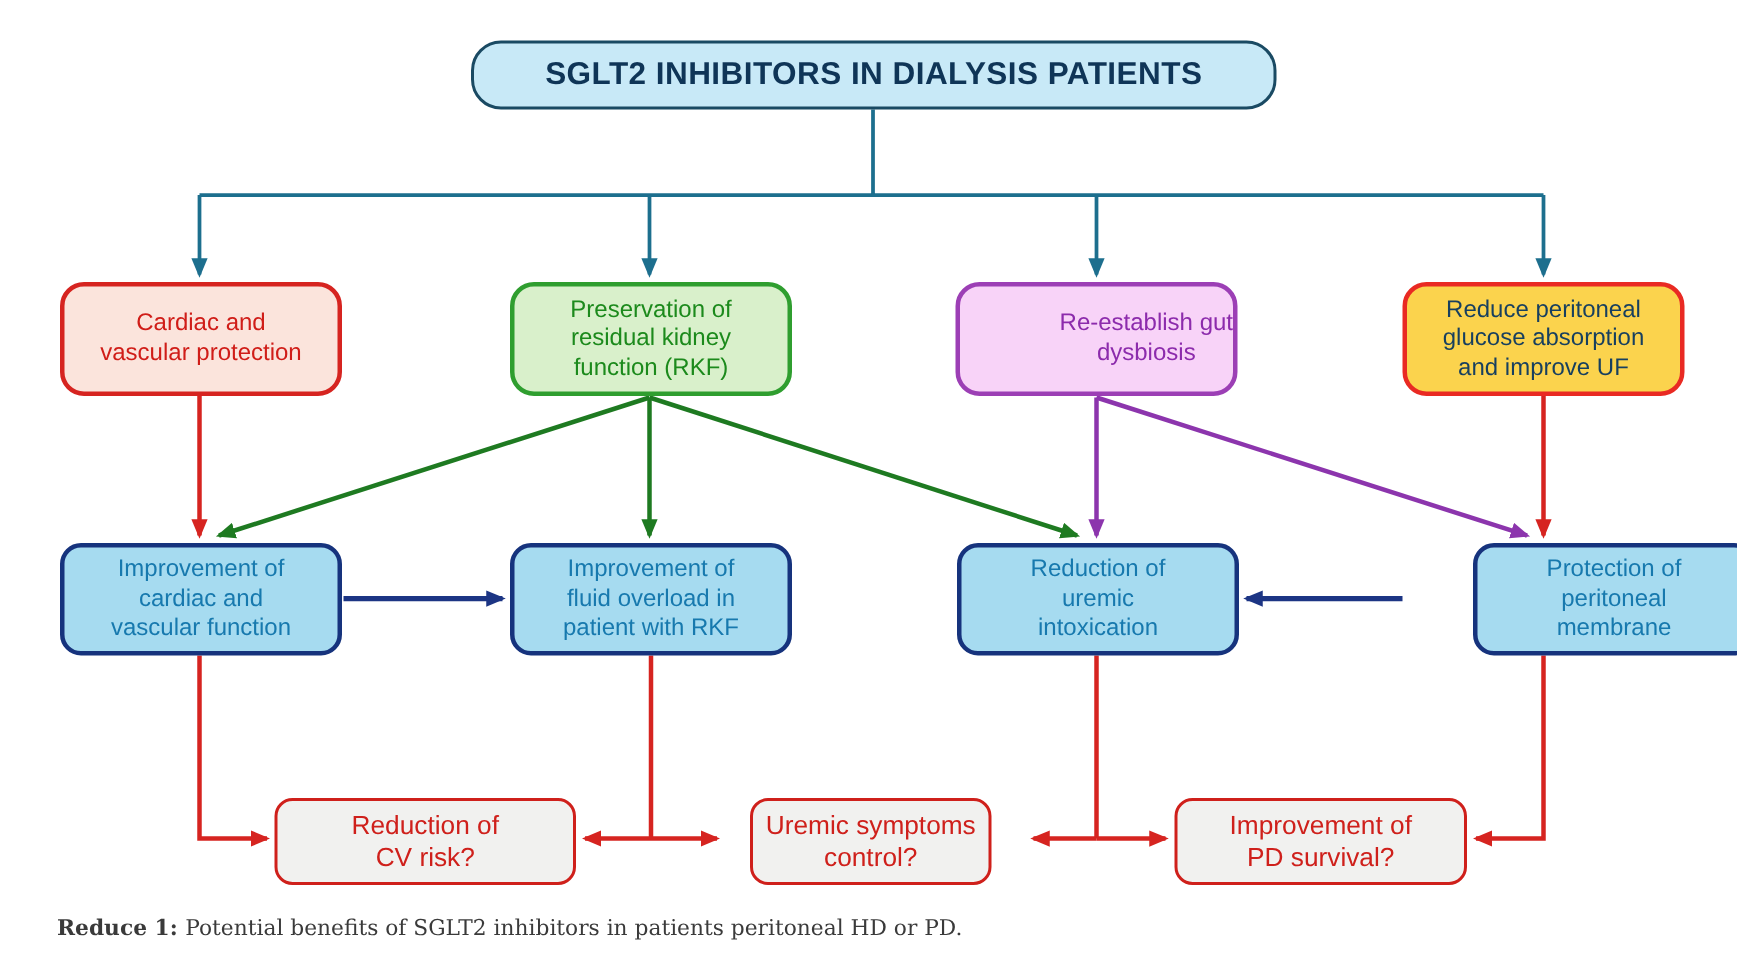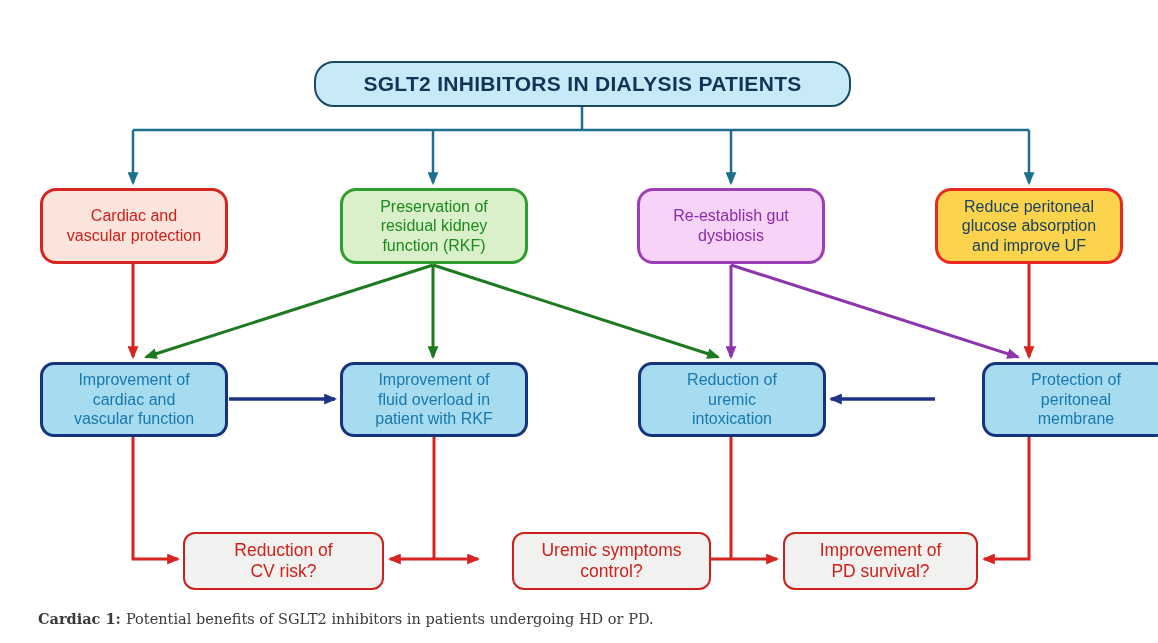--- a/index.html
+++ b/index.html
@@ -36,27 +36,26 @@
   
   .title-box {
     left: 314px; top: 27px; width: 537px; height: 46px;
     background: var(--c-title-bg, #c8e9f7);
     border: 2.5px solid var(--c-title-border, #1a4a63);
     border-radius: 20px;
     color: var(--c-title-text, #0f3557);
     font-size: 21px;
     font-weight: bold;
     letter-spacing: 0.3px;
-    margin-top: 34px;
   }
   
   .r2 { top: 188px; height: 76px; width: 188px; border-radius: 16px; font-size: 16px; }
   .theme-red    { background: var(--c-cardiac-bg, #fbe4dc);   border: 3px solid var(--c-cardiac-border, #d62420);   color: var(--c-cardiac-text, #d01d18); }
   .theme-green  { background: var(--c-rkf-bg, #d9f0cb);       border: 3px solid var(--c-rkf-border, #2f9e2f);       color: var(--c-rkf-text, #1c8a1c); align-items: center; }
-  .theme-purple { background: var(--c-gut-bg, #f8d3f8);       border: 3px solid var(--c-gut-border, #9c3fb5);       color: var(--c-gut-text, #8c2bac); }
+  .theme-purple { background: var(--c-gut-bg, #f8d3f8);       border: 3px solid var(--c-gut-border, #9c3fb5);       color: var(--c-gut-text, #8c2bac); justify-content: flex-end; }
   .theme-yellow { background: var(--c-peritoneal-bg, #fbd34d);border: 3px solid var(--c-peritoneal-border, #e92a23);color: var(--c-peritoneal-text, #173f5f); }
   
   .r3 {
     top: 362px; height: 75px; width: 188px;
     background: var(--c-mechanism-bg, #a6dbf0);
     border: 3px solid var(--c-mechanism-border, #16337d);
     border-radius: 14px;
     color: var(--c-mechanism-text, #1779ae);
     font-size: 16px;
   }
@@ -178,26 +177,26 @@
   <div class="box r3" style="left:982px">
     <span class="box-label">Protection of
 peritoneal
 membrane</span>
   </div>
 
   <div class="box r4" style="left:183px;width:201px">
     <span class="box-label">Reduction of
 CV risk?</span>
   </div>
-  <div class="box r4" style="left:512px;width:199px">
+  <div class="box r4" style="left:500px;width:161px">
     <span class="box-label">Uremic symptoms
 control?</span>
   </div>
   <div class="box r4" style="left:783px;width:195px">
     <span class="box-label">Improvement of
 PD survival?</span>
   </div>
 
   <div class="caption">
-    <span class="cap-prefix">Cardiac 1:</span><span>Potential benefits of SGLT2 inhibitors in patients undergoing HD or PD.</span>
+    <span class="cap-prefix">Reduce 1:</span><span>Potential benefits of SGLT2 inhibitors in patients peritoneal HD or PD.</span>
   </div>
 
 </div>
 
 </body></html>

